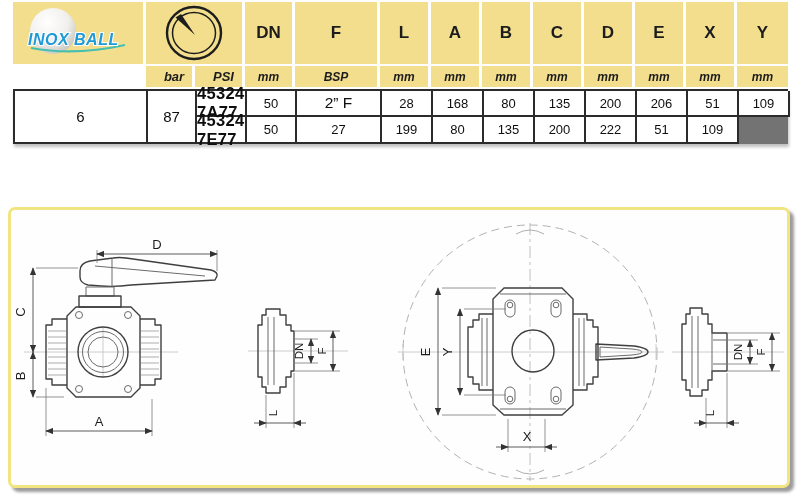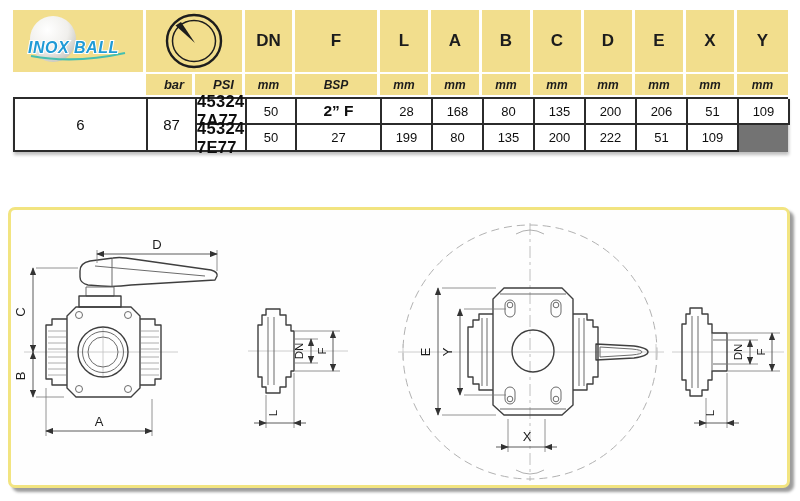--- a/index.html
+++ b/index.html
@@ -1,38 +1,38 @@
 <!DOCTYPE html>
 <html><head>
 <meta charset="utf-8">
 <style>
   html,body{margin:0;padding:0;background:#ffffff;}
   body{width:800px;height:501px;position:relative;overflow:hidden;
        font-family:"Liberation Sans",sans-serif;color:#111;}
 
   
-  .spec-table{position:absolute;left:13px;top:10px;width:775px;}
+  .spec-table{position:absolute;left:13px;top:2px;width:775px;}
   .thead,.tbody{display:grid;grid-template-columns:133px 49px 50px 50px 85px repeat(8,51px);}
   .thead{grid-template-rows:62px 21px;row-gap:2px;margin-bottom:2px;}
   .hcell{background:#F2DE8D;display:flex;align-items:center;justify-content:center;
          border-right:3px solid #ffffff;box-sizing:border-box;overflow:hidden;}
   .hcell.last{border-right:none;}
   .gauge-cell{grid-column:2 / span 2;}
   .letter{font-size:17px;font-weight:bold;color:#1c1c1c;}
   .unit{font-size:12px;font-weight:bold;font-style:italic;color:#1c1c1c;}
   .unit.codl{font-size:13.5px;margin-top:28px;}
   .unit.press{font-size:13px;padding-left:10px;}
 
   .tbody{grid-template-rows:26px 27px;border-top:2px solid #2B2B2B;border-left:2px solid #2B2B2B;
          background:#737373;box-shadow:1px 3px 3px rgba(0,0,0,0.25);}
   .dcell{display:flex;align-items:center;justify-content:center;background:#fff;
          border-right:2px solid #2B2B2B;border-bottom:2px solid #2B2B2B;box-sizing:border-box;
          font-size:13px;color:#0e0e0e;}
   .dcell.code{font-weight:bold;font-size:16.5px;letter-spacing:0.3px;}
-  .dcell.fbold{font-weight:bold;font-size:15.5px;}
+  .dcell.fbold{font-weight:normal;font-size:15.5px;}
   .dcell.vspan{grid-row:1 / span 2;font-size:15px;}
 
   
   .drawing-panel{position:absolute;left:8px;top:207px;width:776px;height:275px;
                  background:#fefefe;border:3px solid #F2E480;border-radius:7px;
                  box-shadow:4px 4px 3px #9c9c9c;}
   .drawing-panel svg{display:block;width:776px;height:275px;}
 
   
   .ol{fill:none;stroke:#3f3f3f;stroke-width:1.4;stroke-linejoin:round;}

